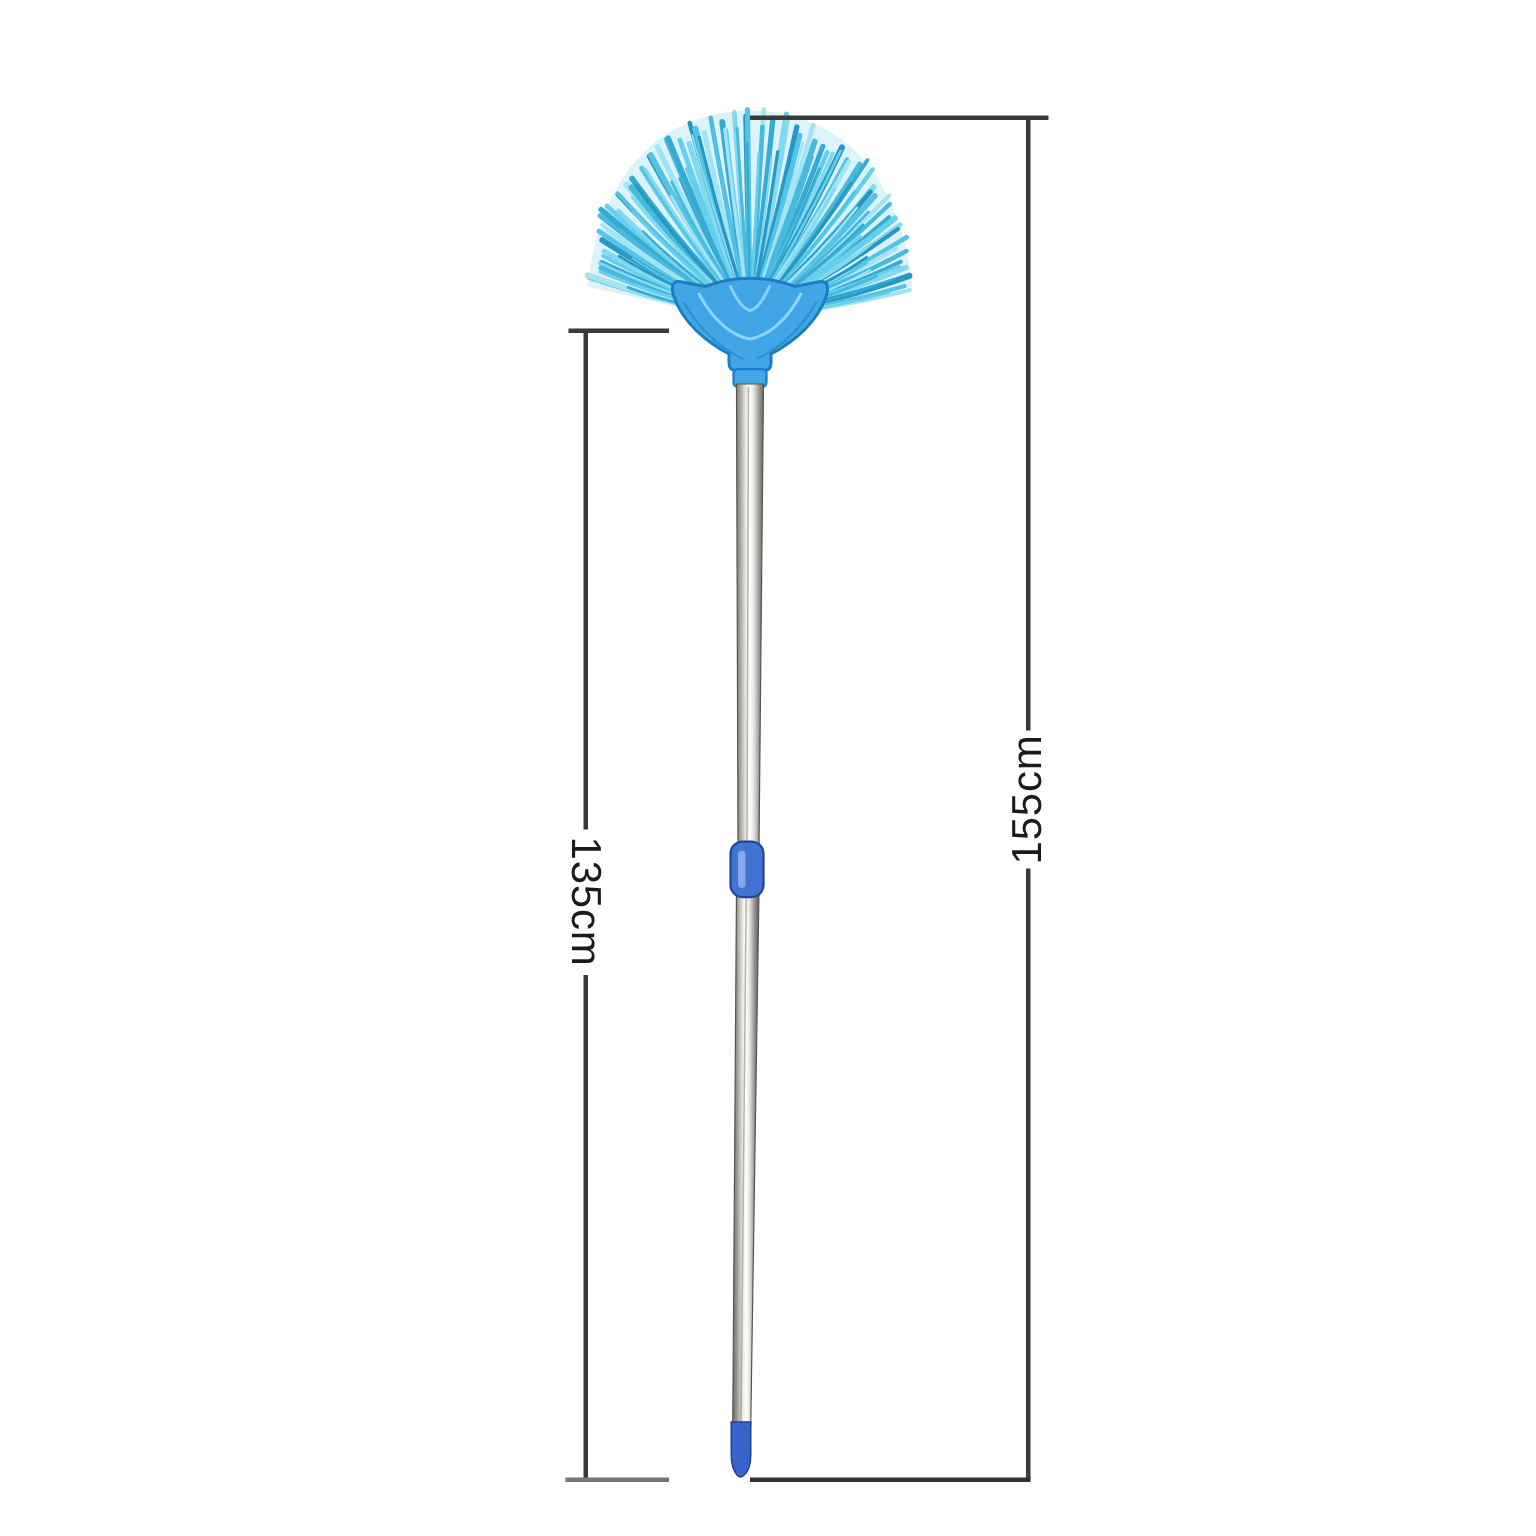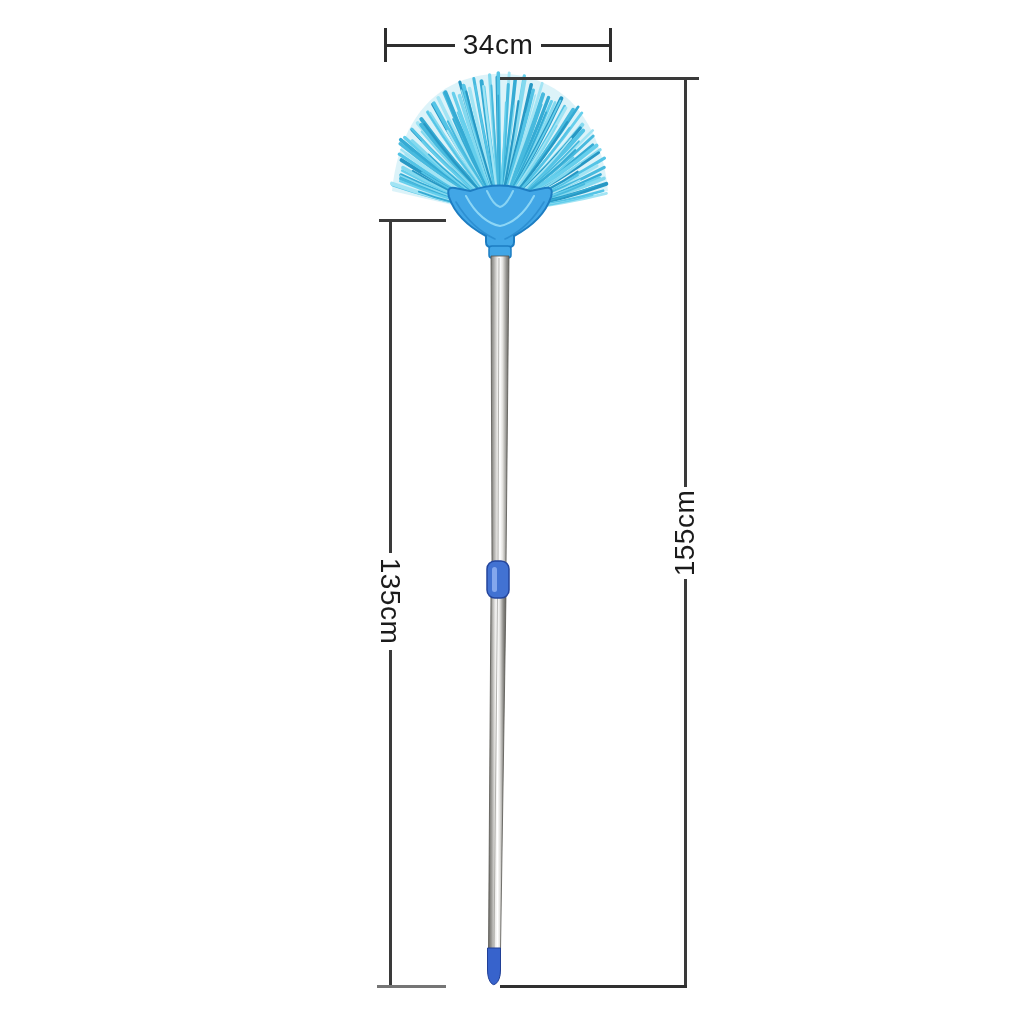--- a/index.html
+++ b/index.html
@@ -213,27 +213,20 @@
       <polygon points="491,256 509,256 506,565 492,565" fill="url(#poleGrad)" stroke="#55544f" stroke-width="0.8"></polygon>
       <line x1="499" y1="258" x2="498" y2="563" stroke="#a3a29e" stroke-width="1" opacity="0.8"></line>
       <polygon points="491,593 506,593 500.5,950 488.5,950" fill="url(#poleGrad2)" stroke="#55544f" stroke-width="0.8"></polygon>
       <line x1="497.5" y1="595" x2="494" y2="948" stroke="#a3a29e" stroke-width="1" opacity="0.8"></line>
       <rect id="grip" x="487" y="561" width="22" height="37" rx="8" stroke="#24459c" stroke-width="1.5" fill="#4272d2"></rect>
       <rect x="492" y="567" width="5" height="25" rx="2.5" fill="#8fb0f2" opacity="0.85"></rect>
       <path id="tip-cap" stroke="#203f96" stroke-width="1" d="M487.5 948 L500.5 948 L500.5 970 Q500.5 980 495.5 984 Q493.5 985.5 491.5 983.5 Q487.5 979 487.5 970 Z" fill="#3763cc"></path>
     </g>
   </svg>
 
-  <div id="width-dim">
-    <div class="end-tick left"></div>
-    <div class="seg"></div>
-    <div class="lbl">34cm</div>
-    <div class="seg"></div>
-    <div class="end-tick right"></div>
-  </div>
 
   <div>
     <div class="hline" style="left:379px; top:219px; width:67px; height:3px;"></div>
     <div class="vline" style="left:389px; top:221px; width:2.5px; height:332px;"></div>
     <div class="dim-label rot-cw" style="left:390px; top:601px;">135cm</div>
     <div class="vline" style="left:389px; top:650px; width:2.5px; height:337px;"></div>
     <div class="hline" style="left:377px; top:985px; width:69px; height:3px; background:#757575;"></div>
   </div>
 
   <div>

